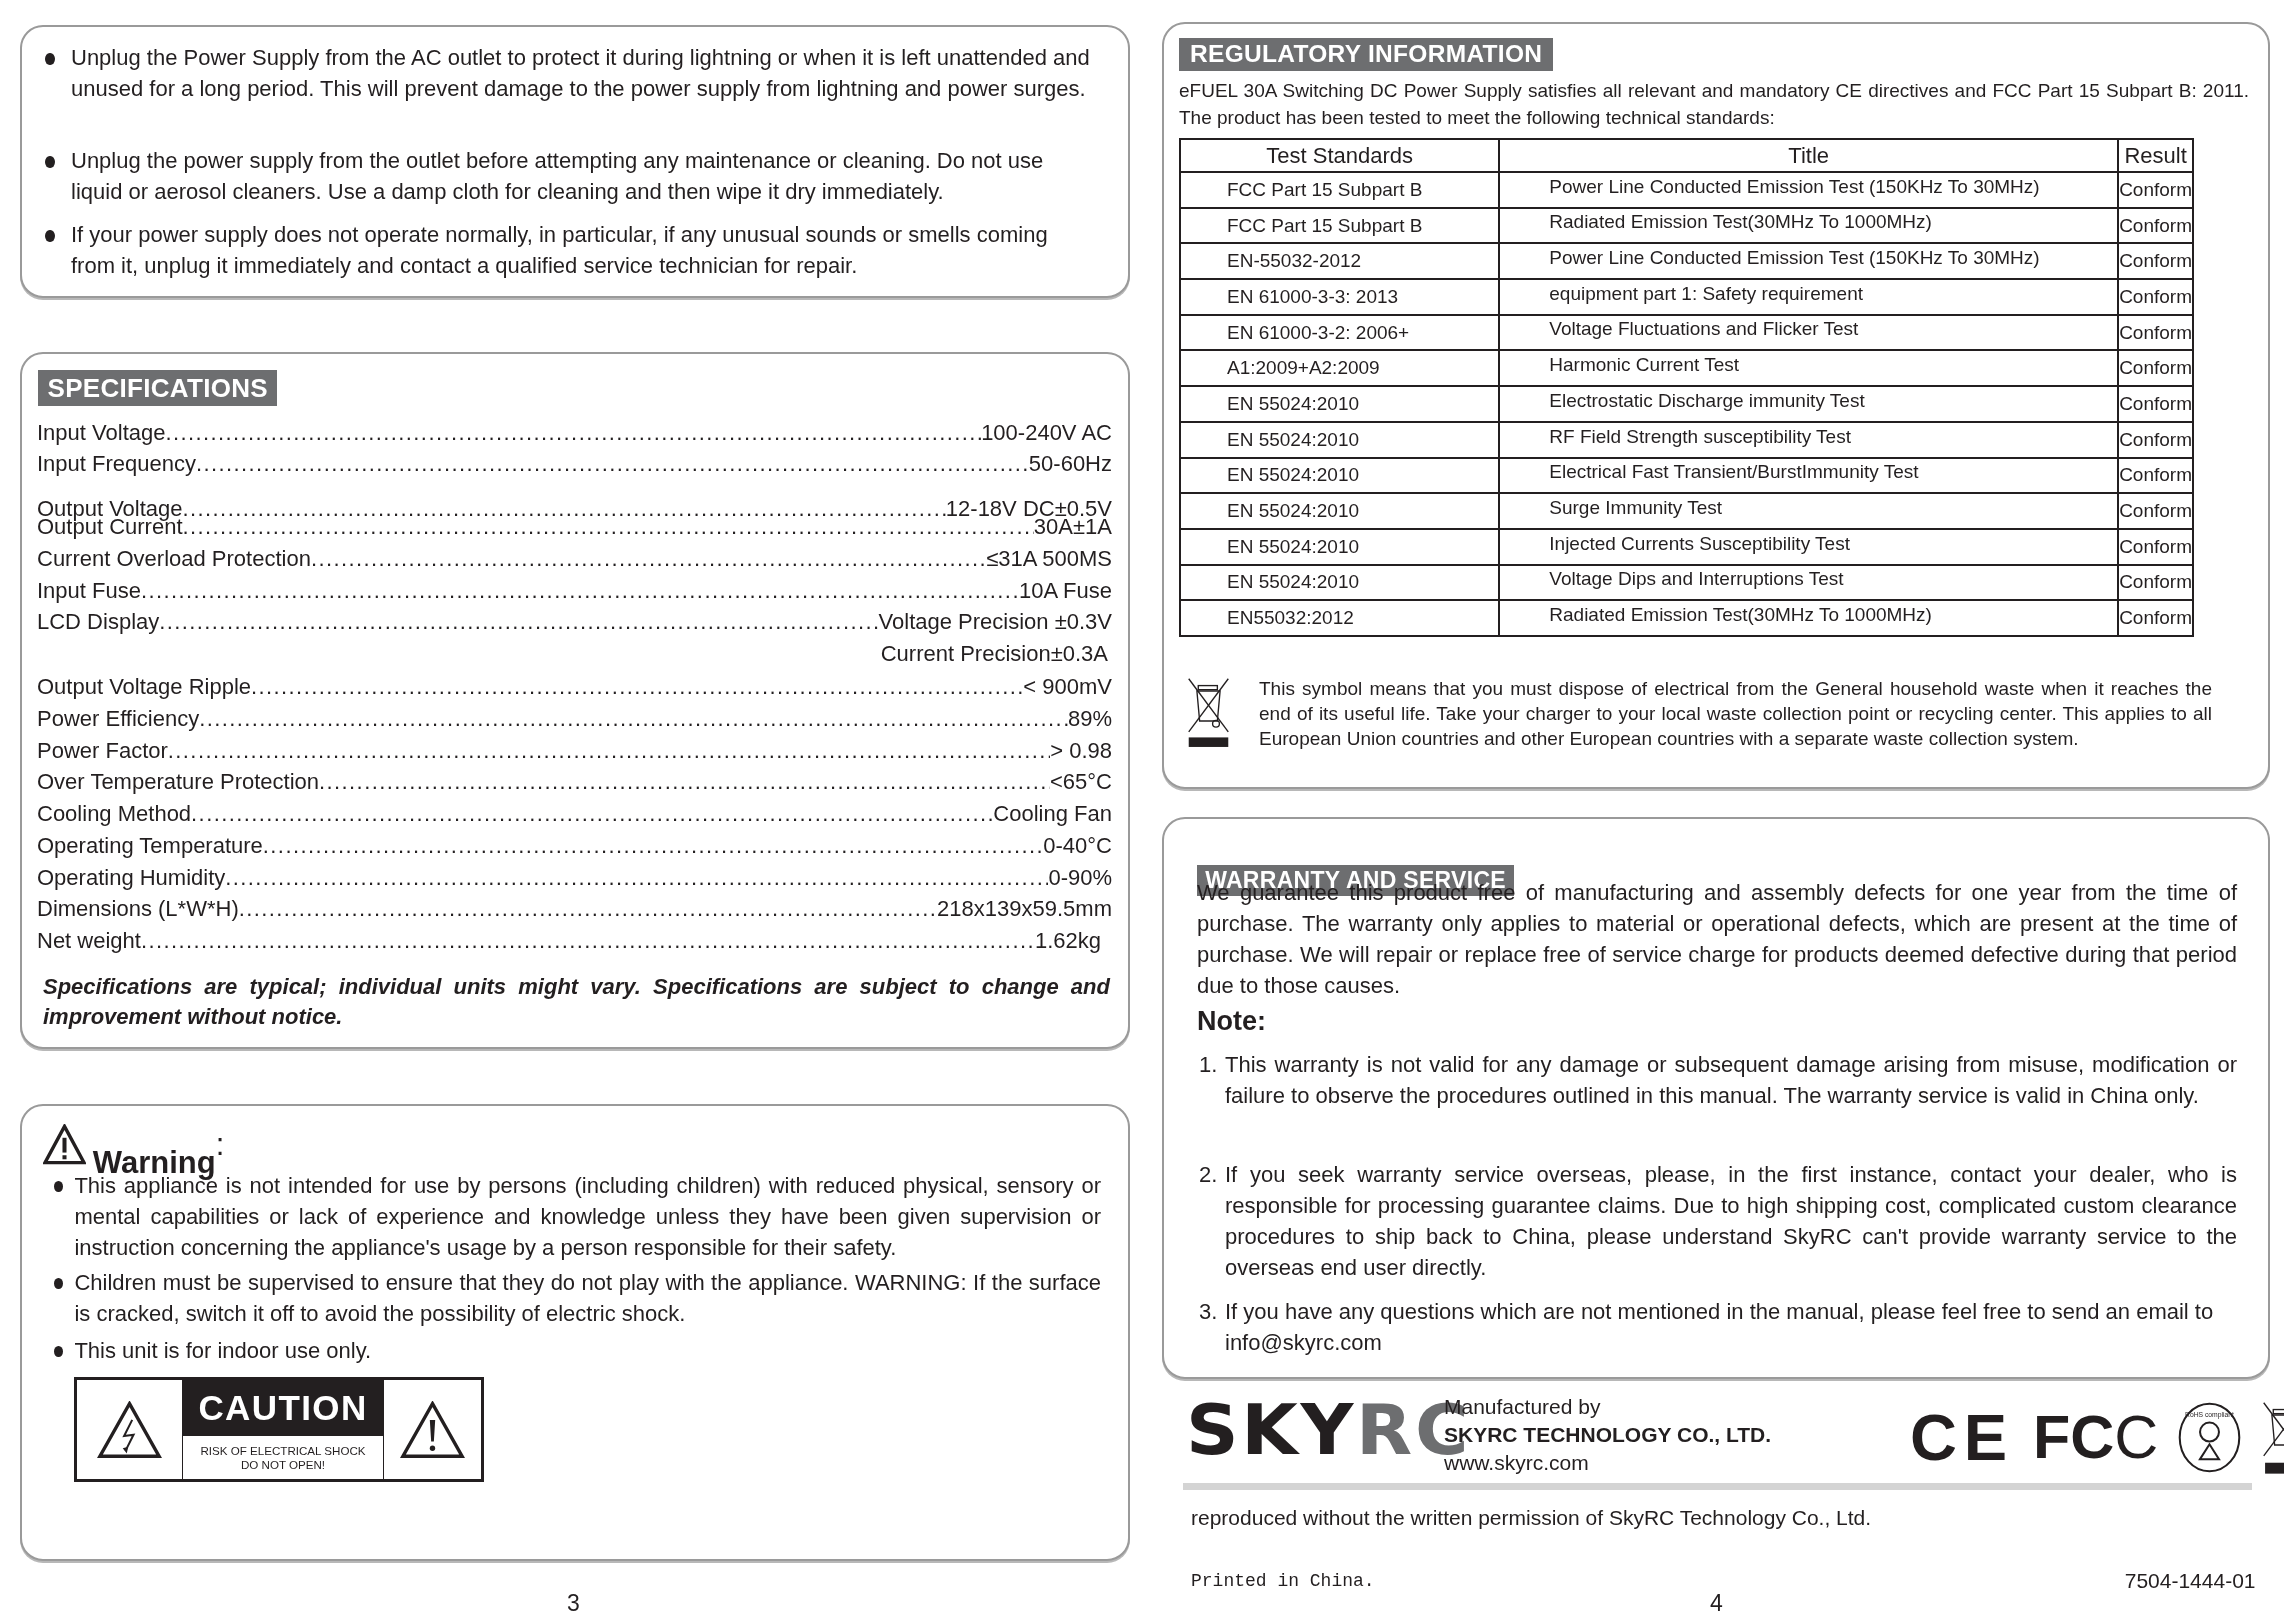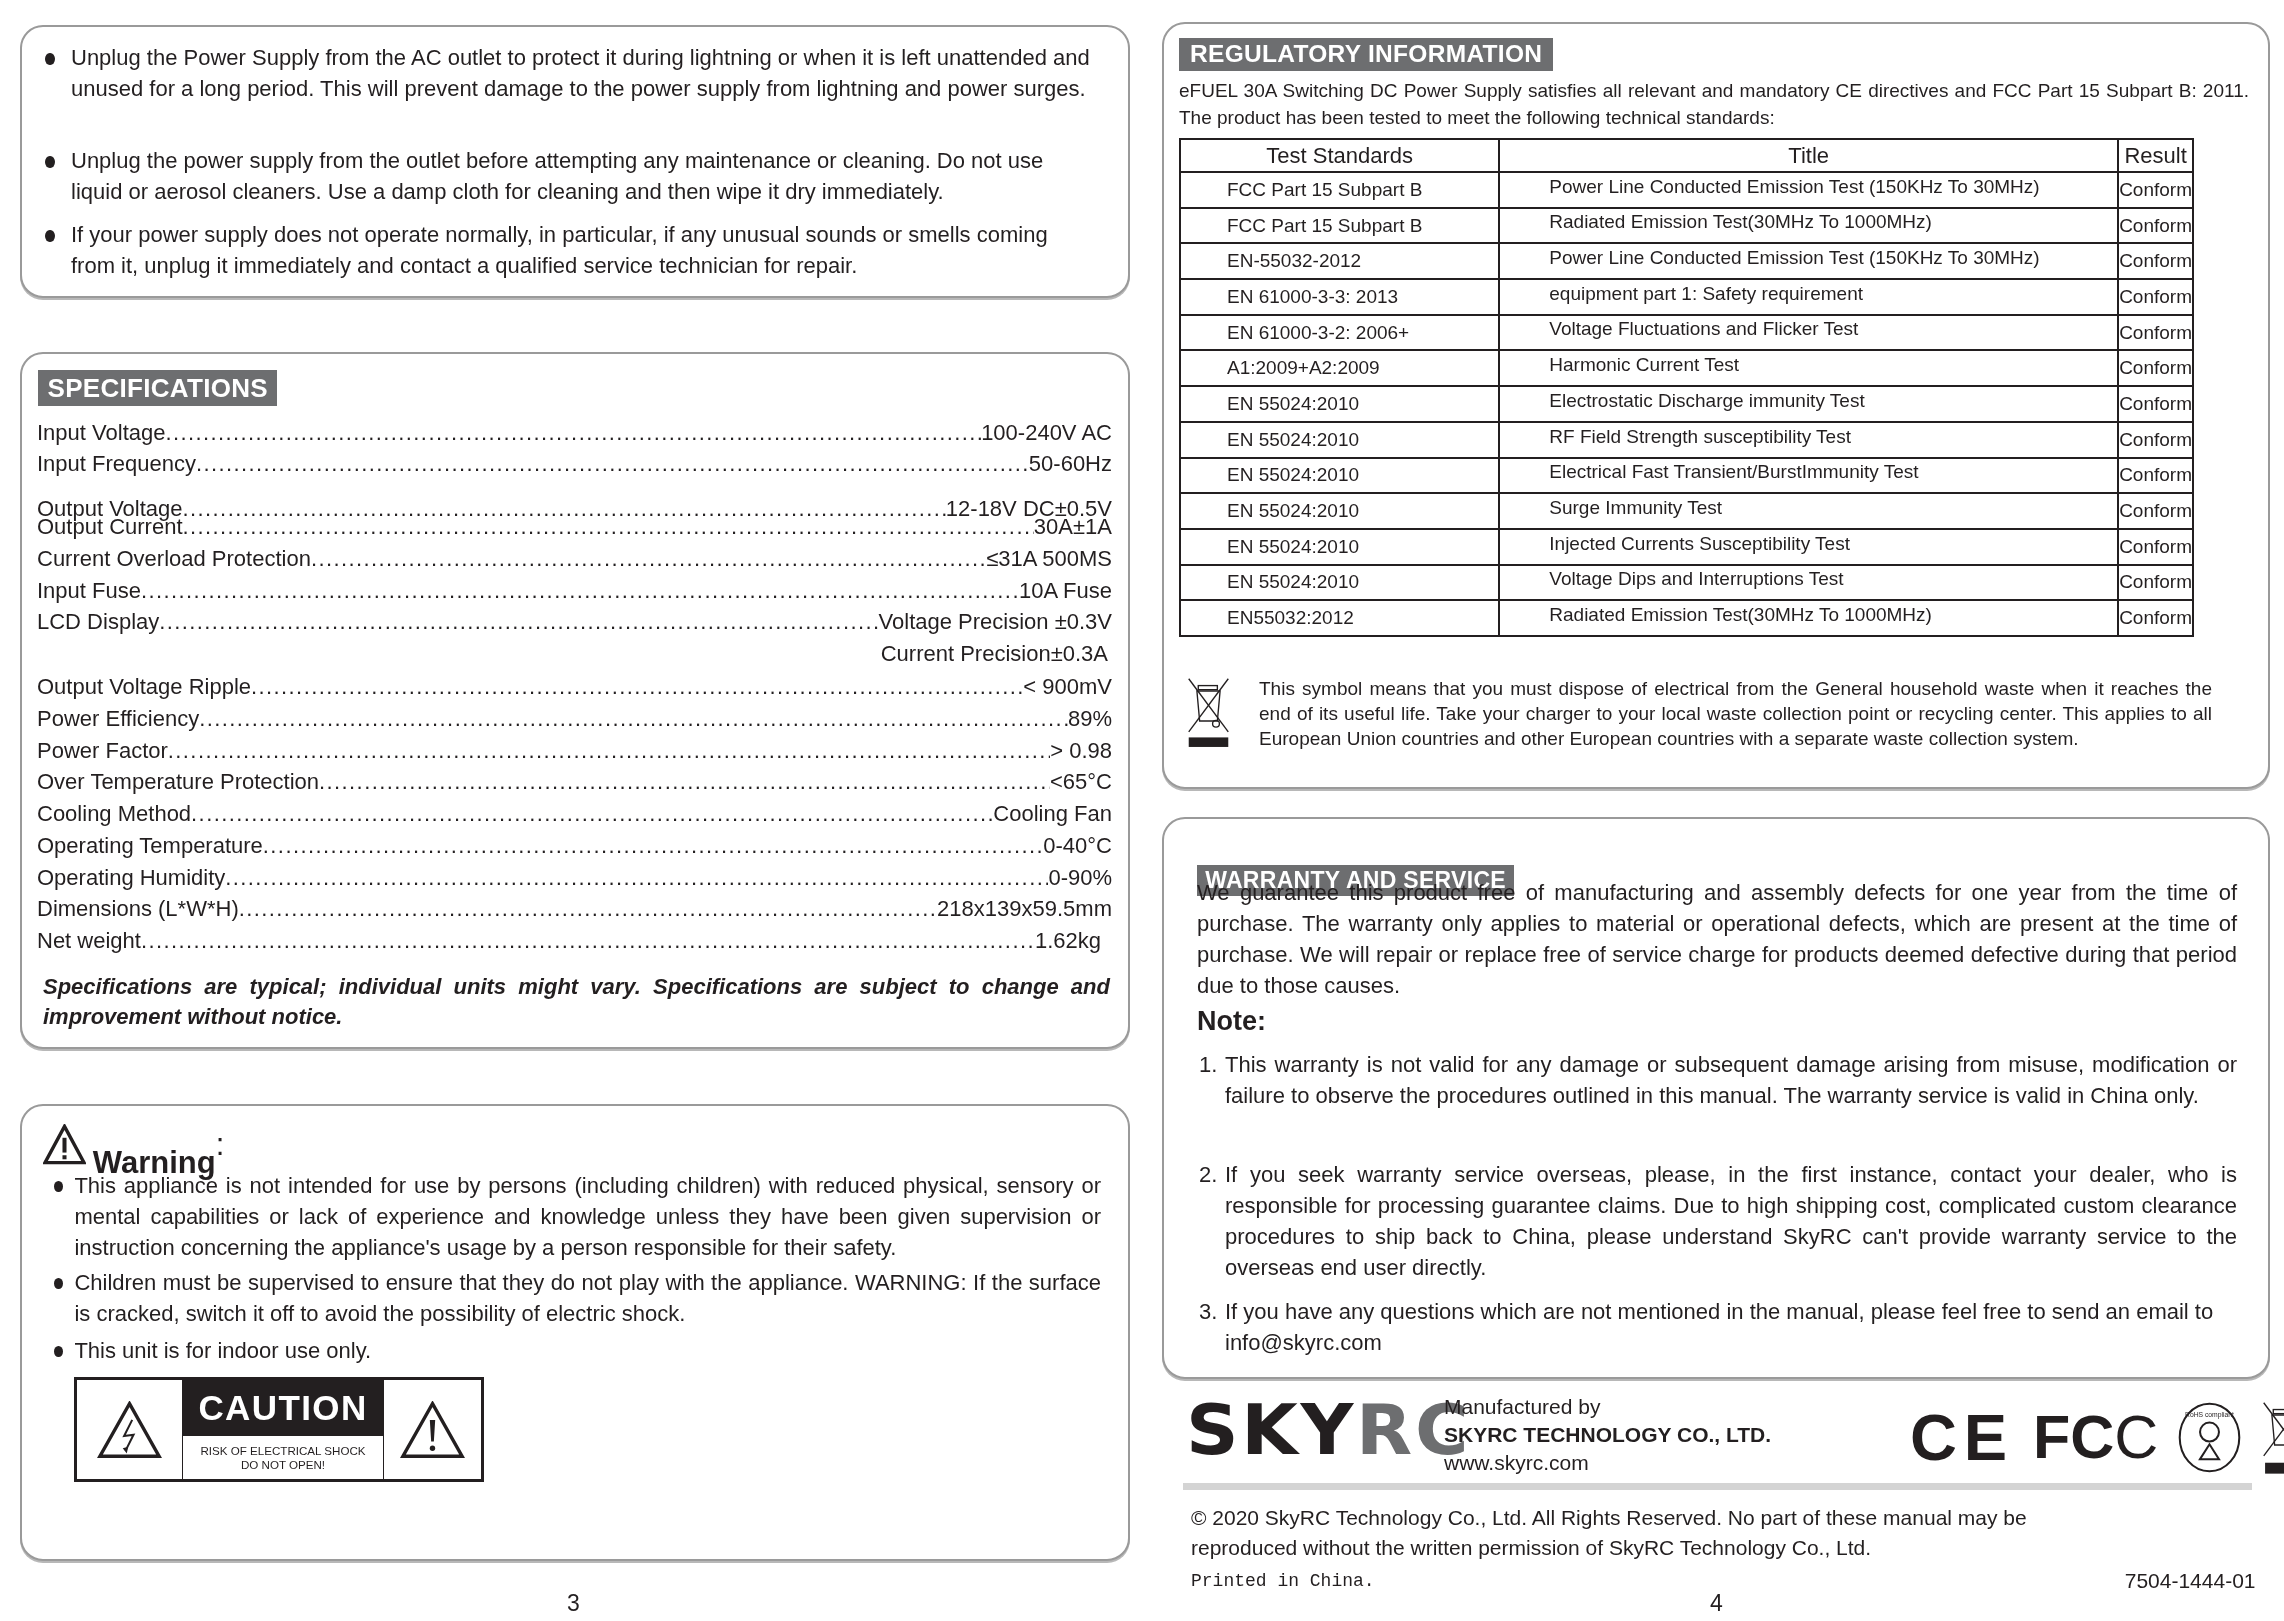--- a/index.html
+++ b/index.html
@@ -315,19 +315,18 @@
     <circle cx="44" cy="70" r="5" fill="none" stroke="#231f20" stroke-width="2"></circle>
     <line x1="4" y1="4" x2="62" y2="82" stroke="#231f20" stroke-width="2"></line>
     <line x1="62" y1="4" x2="4" y2="82" stroke="#231f20" stroke-width="2"></line>
     <rect x="6" y="92" width="56" height="16" fill="#231f20"></rect>
   </svg>
 </div>
 
 <div style="position:absolute;left:1183px;top:1483px;width:1069px;height:6.8px;background:#d4d4d4;"></div>
 
 <div style="position:absolute;left:1191px;top:1503px;font-size:21px;line-height:30px;">
-  <div>© 2020 SkyRC Technology Co., Ltd. All Rights Reserved. No part of these manual may be</div>
   <div>reproduced without the written permission of SkyRC Technology Co., Ltd.</div>
 </div>
 <div style="position:absolute;left:1191px;top:1566px;font-size:18px;line-height:30px;font-family:Liberation Mono, monospace;">Printed in China.</div>
 <div style="position:absolute;right:28.5px;top:1566px;font-size:21px;line-height:30px;">7504-1444-01</div>
 <div class="pnum" style="left:1710px;top:1590px;">4</div>
 
 
 </body></html>

